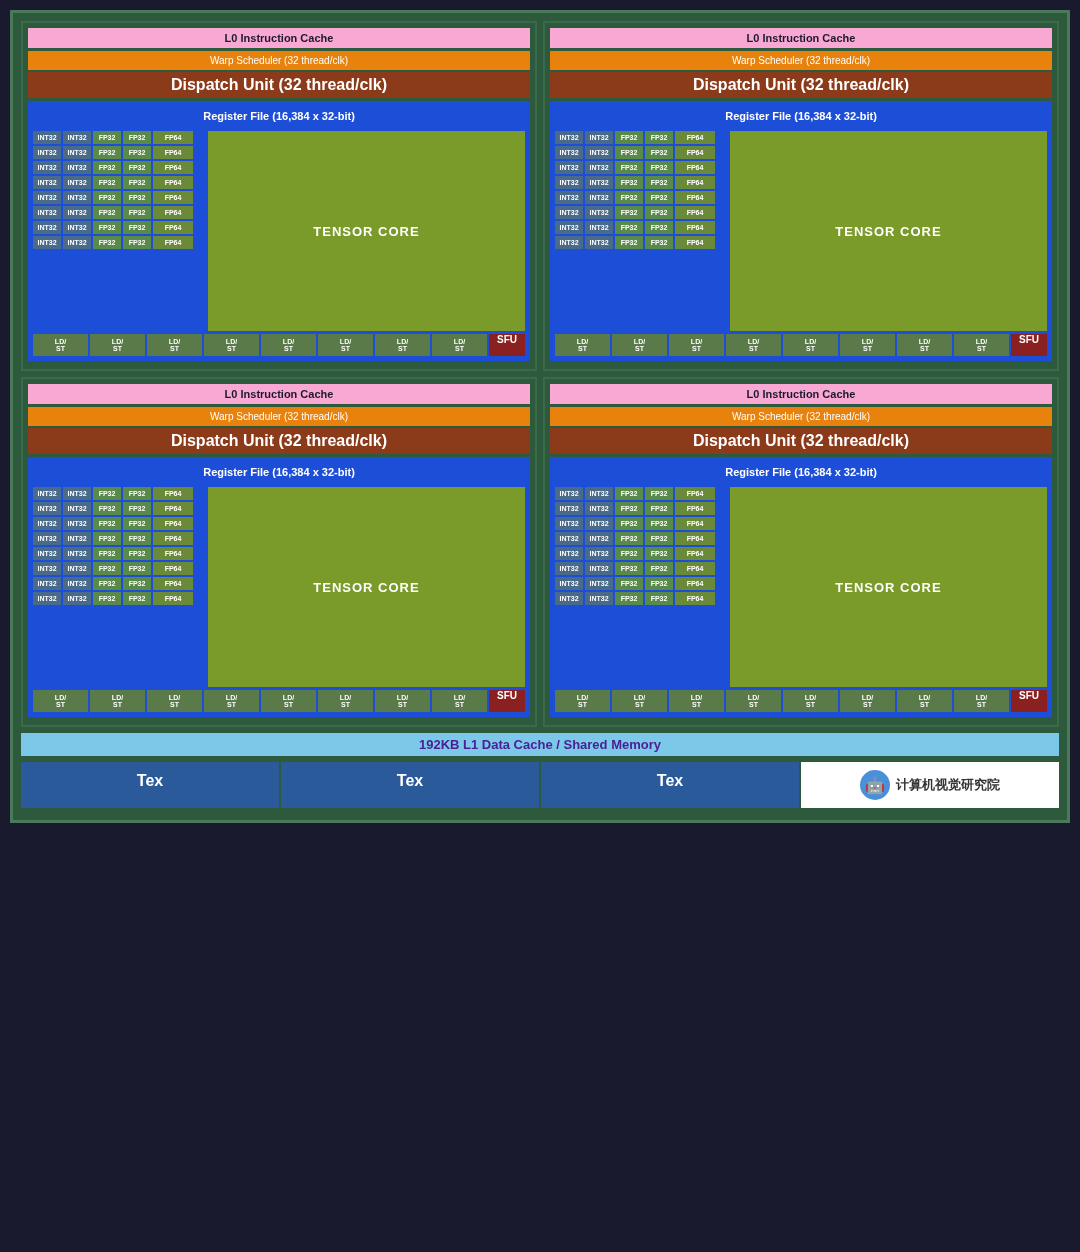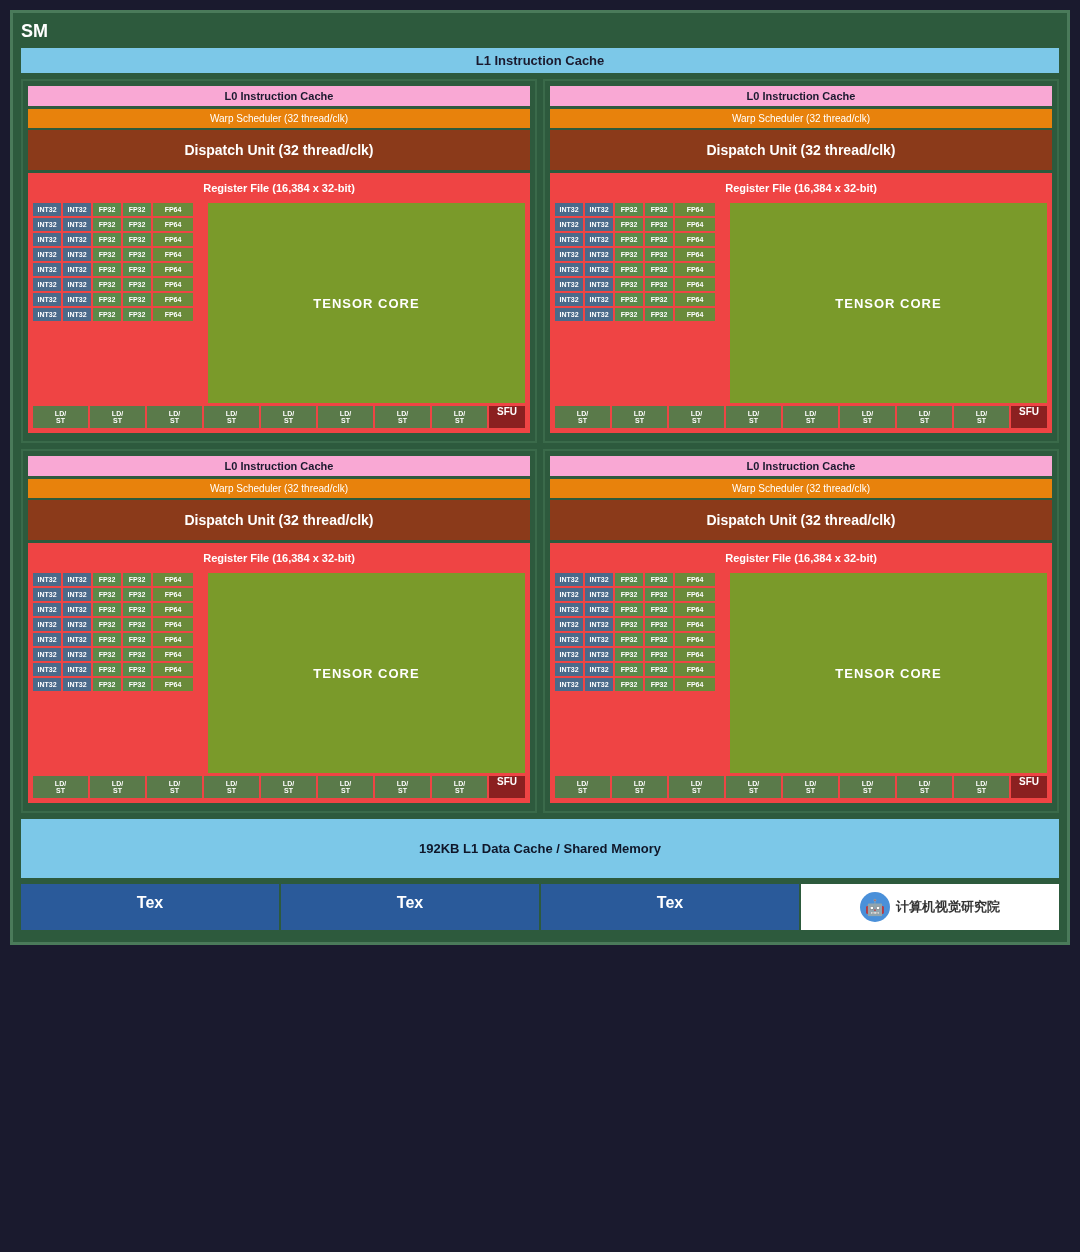--- a/index.html
+++ b/index.html
@@ -65,28 +65,28 @@
       font-size: 10px;
       text-align: center;
       padding: 4px;
       margin-bottom: 2px;
     }
 
     .dispatch-unit {
       background: #8b3a1a;
       color: white;
       font-weight: bold;
-      font-size: 14px;
-      text-align: center;
-      padding: 12px;
+      font-size: 16px;
+      text-align: center;
+      padding: 4px;
       margin-bottom: 3px;
     }
 
     .register-file-box {
-      background: #ef4444;
+      background: #1d4ed8;
       padding: 5px;
       margin-bottom: 3px;
     }
 
     .register-file-label {
       color: white;
       font-weight: bold;
       font-size: 11px;
       text-align: center;
       padding: 4px;
@@ -174,25 +174,25 @@
       background: #8b2020;
       color: white;
       font-size: 10px;
       font-weight: bold;
       text-align: center;
       padding: 0 8px;
     }
 
     .l1-data-cache {
       background: #7cc8e8;
-      color: #0f172a;
+      color: #4c1d95;
       font-weight: bold;
       font-size: 13px;
       text-align: center;
-      padding: 22px;
+      padding: 4px;
       margin-bottom: 6px;
     }
 
     .tex-row {
       display: grid;
       grid-template-columns: 1fr 1fr 1fr 1fr;
       gap: 2px;
       margin-bottom: 4px;
     }
 
@@ -226,23 +226,21 @@
       align-items: center;
       justify-content: center;
       color: white;
       font-size: 16px;
     }
   </style>
 </head>
 <body>
 
 <div class="sm-container">
-  <div class="sm-label">SM</div>
-
-  <div class="l1-instruction-cache">L1 Instruction Cache</div>
+
 
   <div class="four-quadrants">
 
     <div class="quadrant">
       <div class="l0-instruction-cache">L0 Instruction Cache</div>
       <div class="warp-scheduler">Warp Scheduler (32 thread/clk)</div>
       <div class="dispatch-unit">Dispatch Unit (32 thread/clk)</div>
       <div class="register-file-box">
         <div class="register-file-label">Register File (16,384 x 32-bit)</div>
         <div class="compute-units">

